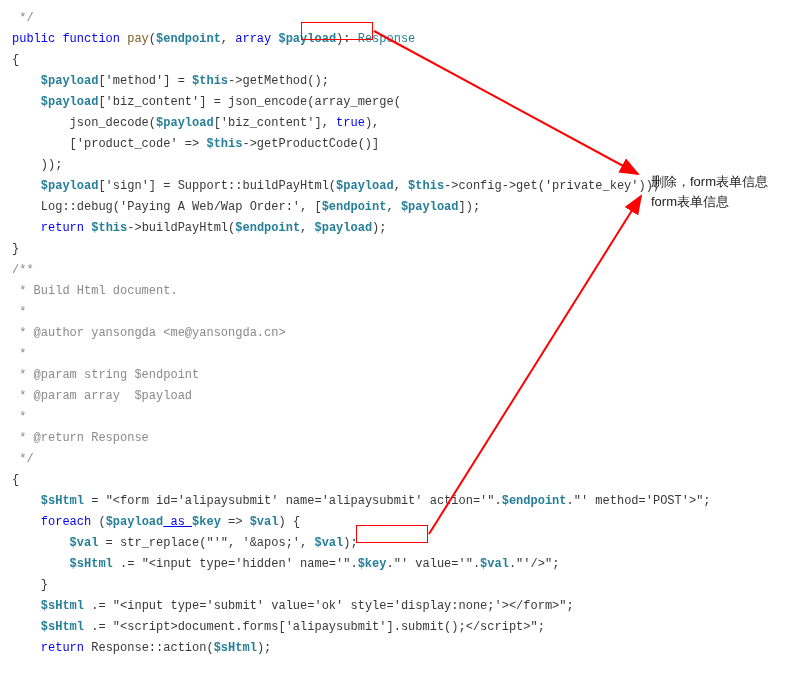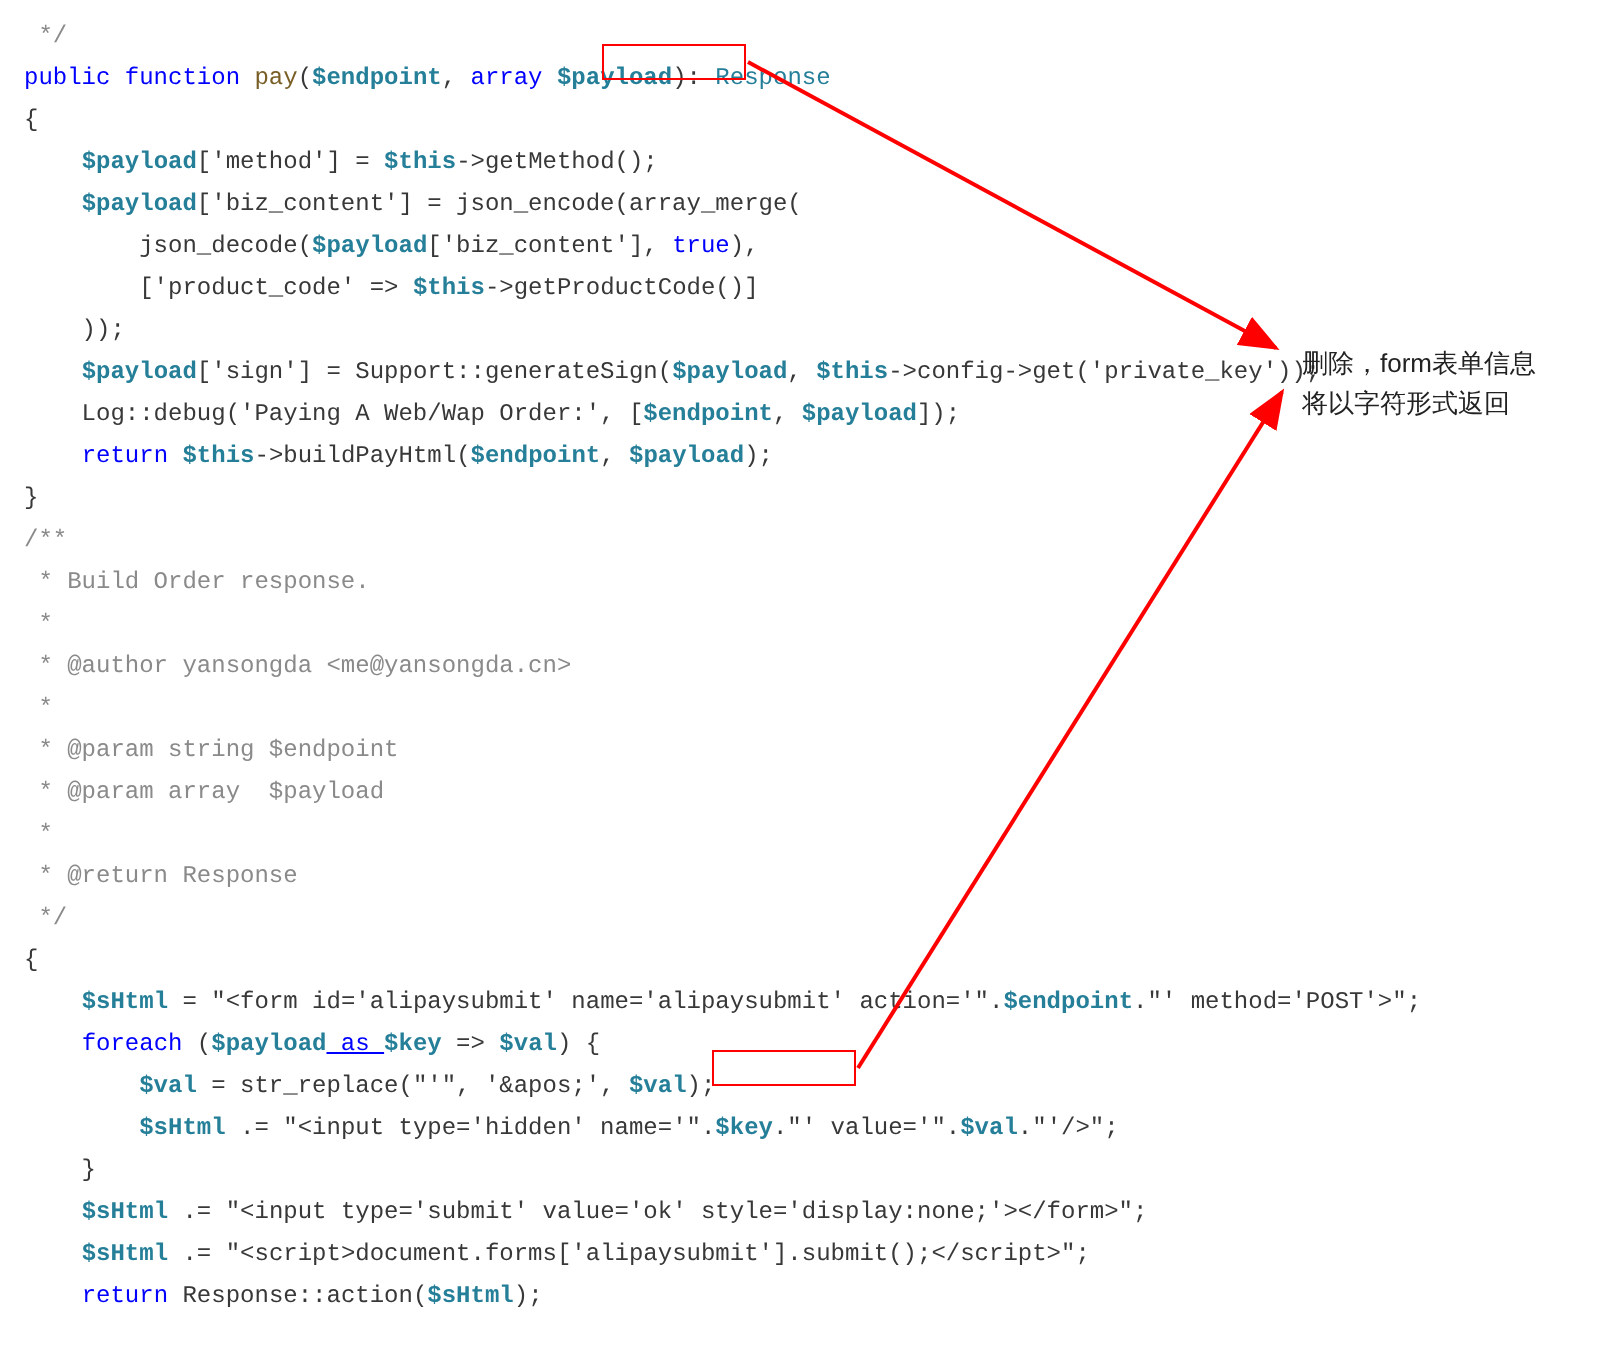--- a/index.html
+++ b/index.html
@@ -61,29 +61,29 @@
 
 <div class="code-container">
 <div class="line"><span class="comment"> */</span></div>
 <div class="line"><span class="kw-public">public function </span><span class="fn-name">pay</span><span>(</span><span class="var">$endpoint</span><span>, </span><span class="kw-array">array </span><span class="var">$payload</span><span>):</span><span class="type-response"> Response</span></div>
 <div class="line"><span>{</span></div>
 <div class="line"><span>    </span><span class="var">$payload</span><span>['method'] = </span><span class="var">$this</span><span>-&gt;getMethod();</span></div>
 <div class="line"><span>    </span><span class="var">$payload</span><span>['biz_content'] = json_encode(array_merge(</span></div>
 <div class="line"><span>        json_decode(</span><span class="var">$payload</span><span>['biz_content'], </span><span class="kw-true">true</span><span>),</span></div>
 <div class="line"><span>        ['product_code' =&gt; </span><span class="var">$this</span><span>-&gt;getProductCode()]</span></div>
 <div class="line"><span>    ));</span></div>
-<div class="line"><span>    </span><span class="var">$payload</span><span>['sign'] = Support::generateSign(</span><span class="var">$payload</span><span>, </span><span class="var">$this</span><span>-&gt;config-&gt;get('private_key'));</span></div>
+<div class="line"><span>    </span><span class="var">$payload</span><span>['sign'] = Support::buildPayHtml(</span><span class="var">$payload</span><span>, </span><span class="var">$this</span><span>-&gt;config-&gt;get('private_key'));</span></div>
 <div class="line"><span></span></div>
 <div class="line"><span>    Log::debug('Paying A Web/Wap Order:', [</span><span class="var">$endpoint</span><span>, </span><span class="var">$payload</span><span>]);</span></div>
 <div class="line"><span></span></div>
 <div class="line"><span>    </span><span class="kw-return">return </span><span class="var">$this</span><span>-&gt;buildPayHtml(</span><span class="var">$endpoint</span><span>, </span><span class="var">$payload</span><span>);</span></div>
 <div class="line"><span>}</span></div>
 <div class="line"><span></span></div>
 <div class="line"><span class="comment">/**</span></div>
-<div class="line"><span class="comment"> * Build Order response.</span></div>
+<div class="line"><span class="comment"> * Build Html document.</span></div>
 <div class="line"><span class="comment"> *</span></div>
 <div class="line"><span class="comment"> * @author yansongda &lt;me@yansongda.cn&gt;</span></div>
 <div class="line"><span class="comment"> *</span></div>
 <div class="line"><span class="comment"> * @param string $endpoint</span></div>
 <div class="line"><span class="comment"> * @param array  $payload</span></div>
 <div class="line"><span class="comment"> *</span></div>
 <div class="line"><span class="comment"> * @return Response</span></div>
 <div class="line"><span class="comment"> */</span></div>
 <div class="line"><span>{</span></div>
 <div class="line"><span>    </span><span class="var">$sHtml</span><span> = "&lt;form id='alipaysubmit' name='alipaysubmit' action='".</span><span class="var">$endpoint</span><span>."' method='POST'&gt;";</span></div>
@@ -106,14 +106,14 @@
     <marker id="arrowhead" markerWidth="10" markerHeight="8" refX="9" refY="4" orient="auto">
       <polygon points="0 0, 10 4, 0 8" fill="#ff0000"></polygon>
     </marker>
   </defs>
   <line x1="374" y1="31" x2="638" y2="174" stroke="#ff0000" stroke-width="2" marker-end="url(#arrowhead)"></line>
   <line x1="429" y1="534" x2="641" y2="196" stroke="#ff0000" stroke-width="2" marker-end="url(#arrowhead)"></line>
 </svg>
 
 <div class="annotation" style="left:651px; top:172px;">
   <div>删除，form表单信息</div>
-  <div>将以字符形式返回</div>
+  <div>form表单信息</div>
 </div>
 
 </body></html>

